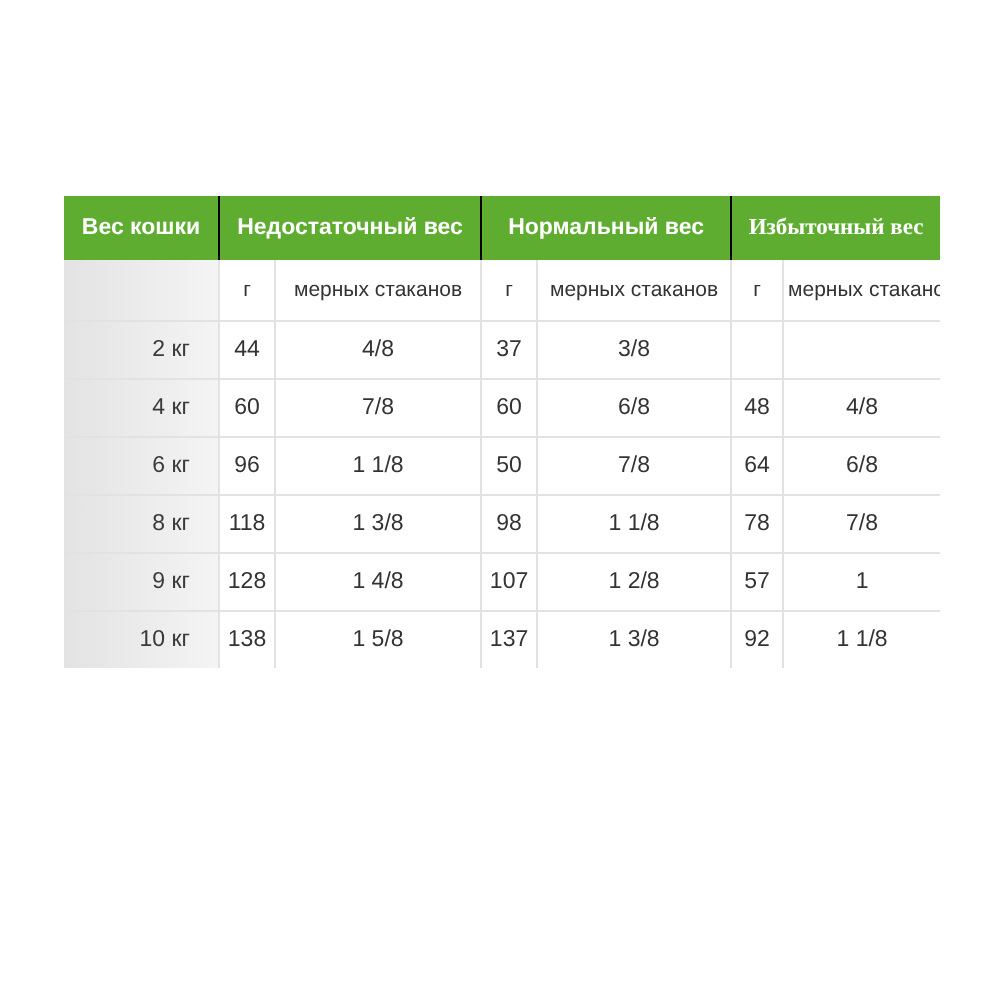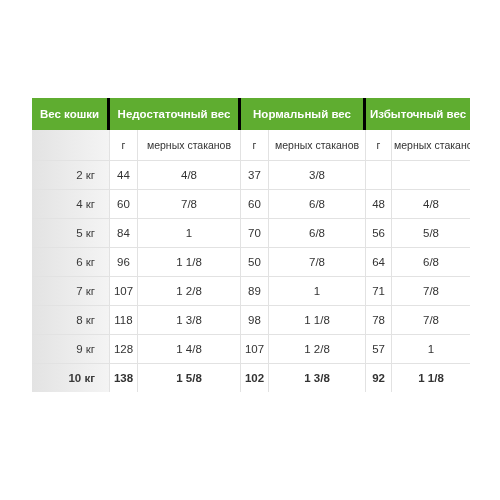--- a/index.html
+++ b/index.html
@@ -30,26 +30,27 @@
 
   
   tr.group-header th {
     background: #5fad30;
     color: #ffffff;
     font-size: 11.5px;
     font-weight: bold;
     text-align: center;
     height: 32px;
     padding: 0 4px;
-    border-right: 3px solid #000000;
+    border-right: 1px solid #000000;
     white-space: nowrap;
     overflow: hidden;
   }
   tr.group-header th.last {
     border-right: none;
+    font-family: Liberation Serif, serif;
   }
 
   
   tr.sub-header td {
     height: 30px;
     font-size: 10.5px;
     color: #333333;
     text-align: center;
     border-right: 1px solid #e2e2e2;
     border-bottom: 1px solid #e2e2e2;
@@ -83,21 +84,20 @@
     background: linear-gradient(to right, #e3e3e3 0%, #f4f4f4 100%);
     text-align: right;
     padding-right: 14px;
     color: #3a3a3a;
   }
   tr.data-row td.edge {
     border-right: none;
   }
   tr.data-row.lastrow td {
     border-bottom: none;
-    font-weight: bold;
   }
 </style>
 </head>
 <body>
 
 <div id="table-wrap">
   <table class="feed-table">
     <colgroup>
       <col style="width:78px">
       <col style="width:28px">
@@ -140,45 +140,27 @@
         <tr class="data-row">
           <td class="weightcell">4 кг</td>
           <td>60</td>
           <td>7/8</td>
           <td>60</td>
           <td>6/8</td>
           <td>48</td>
           <td class="edge">4/8</td>
         </tr>
         <tr class="data-row">
-          <td class="weightcell">5 кг</td>
-          <td>84</td>
-          <td>1</td>
-          <td>70</td>
-          <td>6/8</td>
-          <td>56</td>
-          <td class="edge">5/8</td>
-        </tr>
-        <tr class="data-row">
           <td class="weightcell">6 кг</td>
           <td>96</td>
           <td>1 1/8</td>
           <td>50</td>
           <td>7/8</td>
           <td>64</td>
           <td class="edge">6/8</td>
-        </tr>
-        <tr class="data-row">
-          <td class="weightcell">7 кг</td>
-          <td>107</td>
-          <td>1 2/8</td>
-          <td>89</td>
-          <td>1</td>
-          <td>71</td>
-          <td class="edge">7/8</td>
         </tr>
         <tr class="data-row">
           <td class="weightcell">8 кг</td>
           <td>118</td>
           <td>1 3/8</td>
           <td>98</td>
           <td>1 1/8</td>
           <td>78</td>
           <td class="edge">7/8</td>
         </tr>
@@ -188,20 +170,20 @@
           <td>1 4/8</td>
           <td>107</td>
           <td>1 2/8</td>
           <td>57</td>
           <td class="edge">1</td>
         </tr>
         <tr class="data-row lastrow">
           <td class="weightcell">10 кг</td>
           <td>138</td>
           <td>1 5/8</td>
-          <td>102</td>
+          <td>137</td>
           <td>1 3/8</td>
           <td>92</td>
           <td class="edge">1 1/8</td>
         </tr>
       </tbody>
   </table>
 </div>
 
 </body></html>

